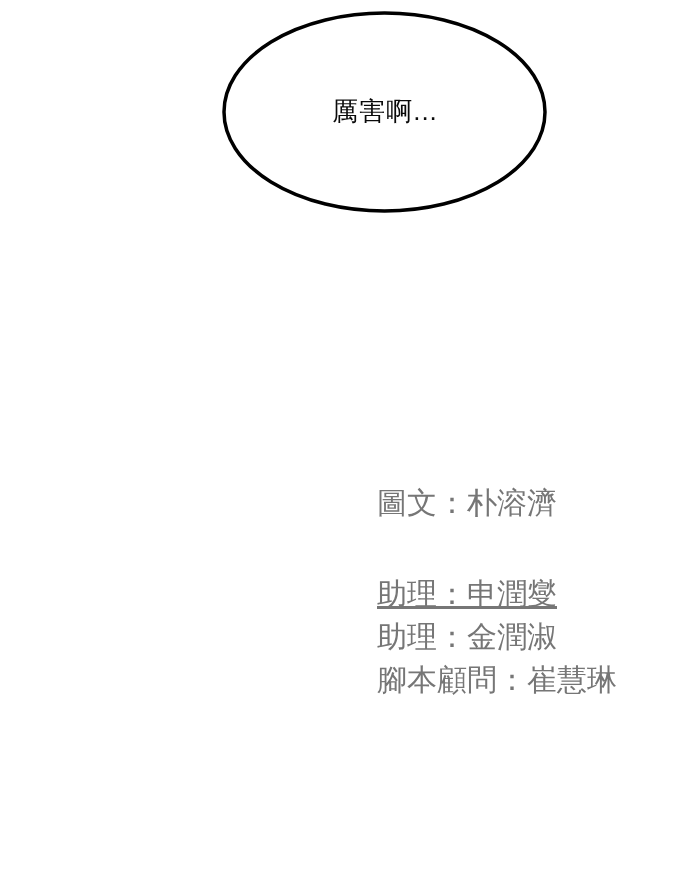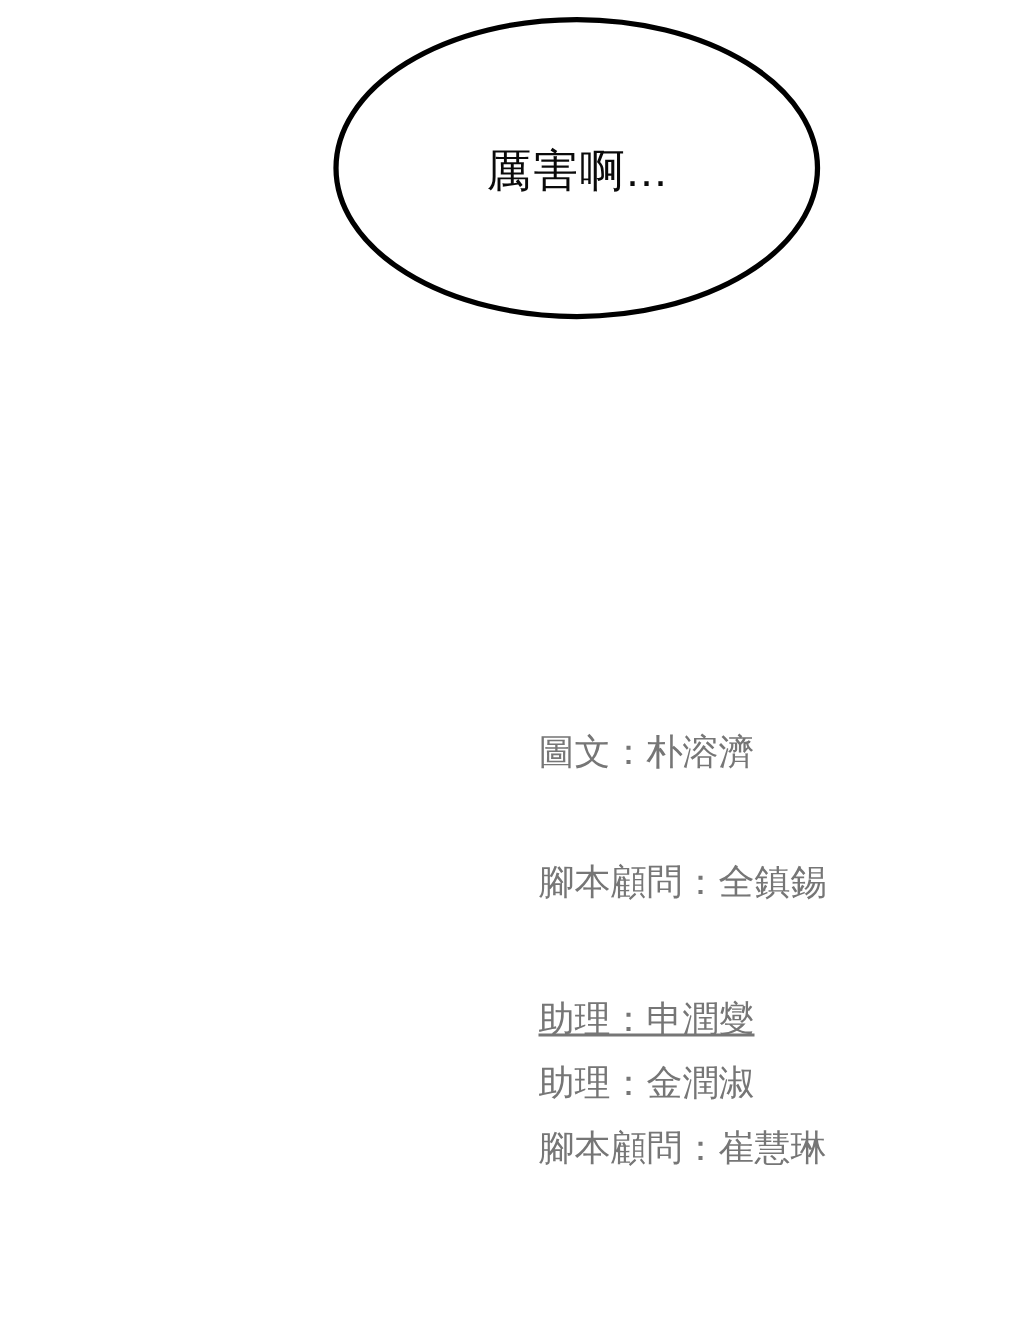--- a/index.html
+++ b/index.html
@@ -26,32 +26,32 @@
     width: 690px;
     height: 893px;
   }
   .bubble-text {
     position: absolute;
     left: 224px;
     top: 94px;
     width: 322px;
     text-align: center;
     font-family: "Liberation Sans", "DejaVu Sans", sans-serif;
-    font-size: 30px;
+    font-size: 26px;
     font-weight: 500;
     letter-spacing: 1px;
     color: #0a0a0a;
     white-space: nowrap;
   }
   .credits {
     position: absolute;
-    left: 359px;
+    left: 377px;
     top: 481px;
     font-family: "Liberation Serif", "DejaVu Serif", serif;
-    font-size: 24px;
+    font-size: 30px;
     line-height: 43px;
     color: #767676;
     white-space: nowrap;
   }
   .credit-line { margin: 0; }
   .credit-line.gap-large { margin-top: 44px; }
   .credit-line.gap-xlarge { margin-top: 48px; text-decoration: underline; }
 </style>
 </head>
 <body>
@@ -59,19 +59,18 @@
 <div class="page">
 
   <svg class="bubble-svg" viewBox="0 0 690 893">
     <ellipse cx="384.5" cy="112" rx="160.5" ry="99" fill="#ffffff" stroke="#000000" stroke-width="3.5"></ellipse>
   </svg>
 
   <div class="bubble-text">厲害啊...</div>
 
   <div class="credits">
     <div class="credit-line">圖文：朴溶濟</div>
-    <div class="credit-line gap-large">腳本顧問：全鎮錫</div>
     <div class="credit-line gap-xlarge">助理：申潤燮</div>
     <div class="credit-line">助理：金潤淑</div>
     <div class="credit-line">腳本顧問：崔慧琳</div>
   </div>
 
 </div>
 
 </body></html>

